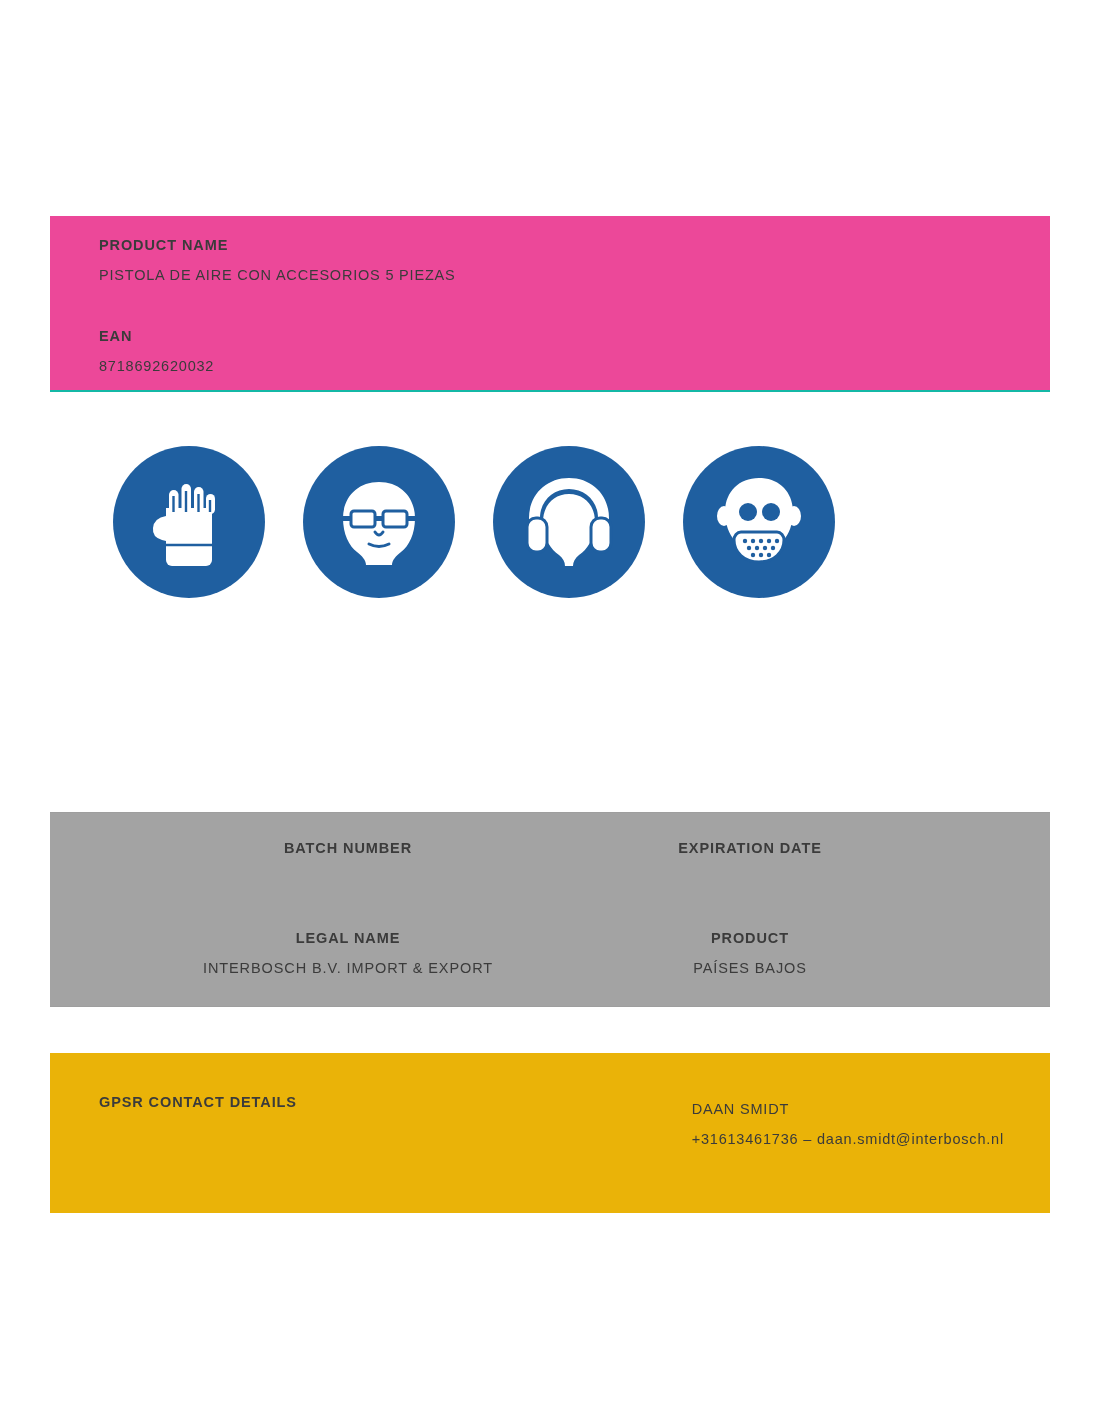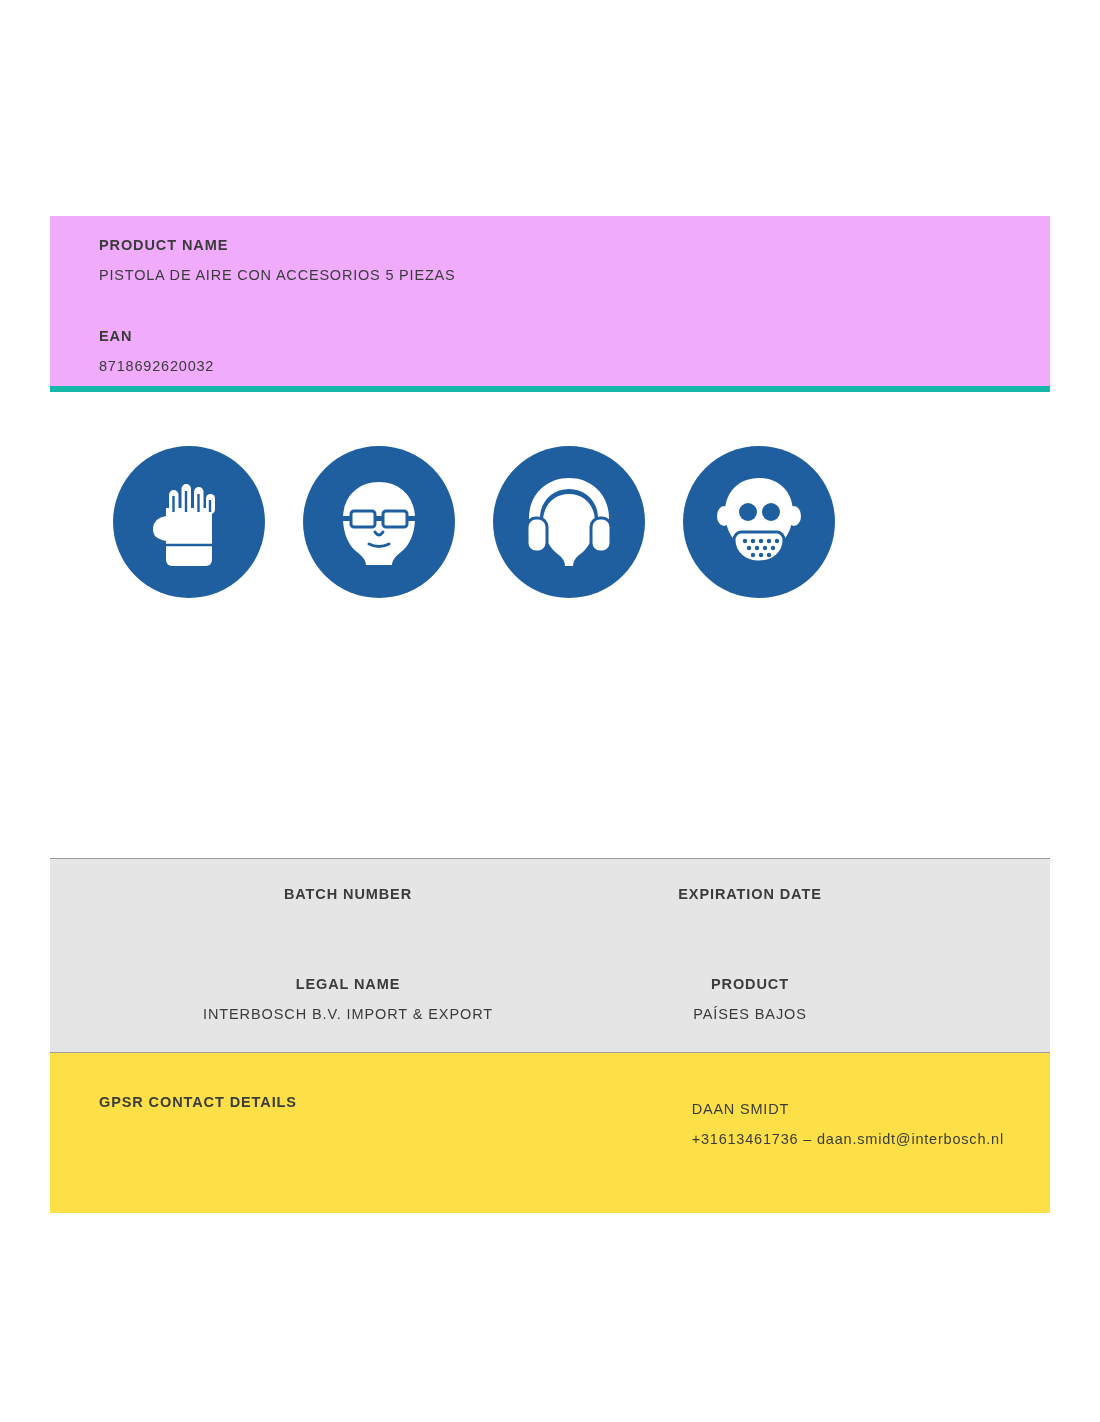--- a/index.html
+++ b/index.html
@@ -25,22 +25,22 @@
     overflow: hidden;
   }
 
   
   .product-block {
     position: absolute;
     left: 50px;
     top: 216px;
     width: 1000px;
     height: 176px;
-    background: #f0abfc;
-    border-bottom: 6px solid #14b8a6;
+    background: #ec4899;
+    border-bottom: 2px solid #14b8a6;
     box-sizing: border-box;
   }
   .product-label {
     position: absolute;
     left: 49px;
     font-size: 14.5px;
     font-weight: bold;
     letter-spacing: 0.9px;
     color: #3b3b3b;
   }
@@ -68,24 +68,24 @@
     width: 152px;
     height: 152px;
     position: relative;
   }
   .picto svg { display: block; }
 
   
   .info-band {
     position: absolute;
     left: 50px;
-    top: 858px;
+    top: 812px;
     width: 1000px;
     height: 195px;
-    background: #e5e5e5;
+    background: #a3a3a3;
     border-top: 1px solid #9e9e9e;
     border-bottom: 1px solid #9e9e9e;
     box-sizing: border-box;
   }
   .info-cell {
     position: absolute;
     text-align: center;
     font-size: 14.5px;
     letter-spacing: 0.9px;
     color: #3b3b3b;
@@ -102,21 +102,21 @@
   .origin-head { left: 700px; top: 117px; }
   .origin-value{ left: 700px; top: 147px; }
 
   
   .gpsr-band {
     position: absolute;
     left: 50px;
     top: 1053px;
     width: 1000px;
     height: 160px;
-    background: #fde047;
+    background: #eab308;
     box-sizing: border-box;
   }
   .gpsr-label {
     position: absolute;
     left: 49px;
     top: 41px;
     font-size: 14.5px;
     font-weight: bold;
     letter-spacing: 0.9px;
     color: #3b3b3b;

